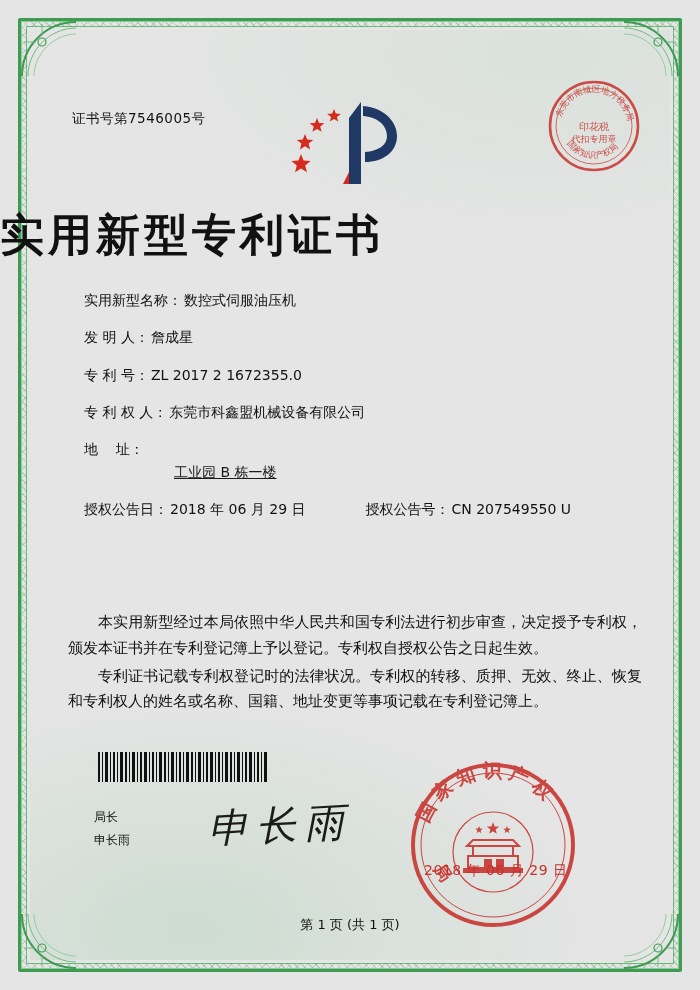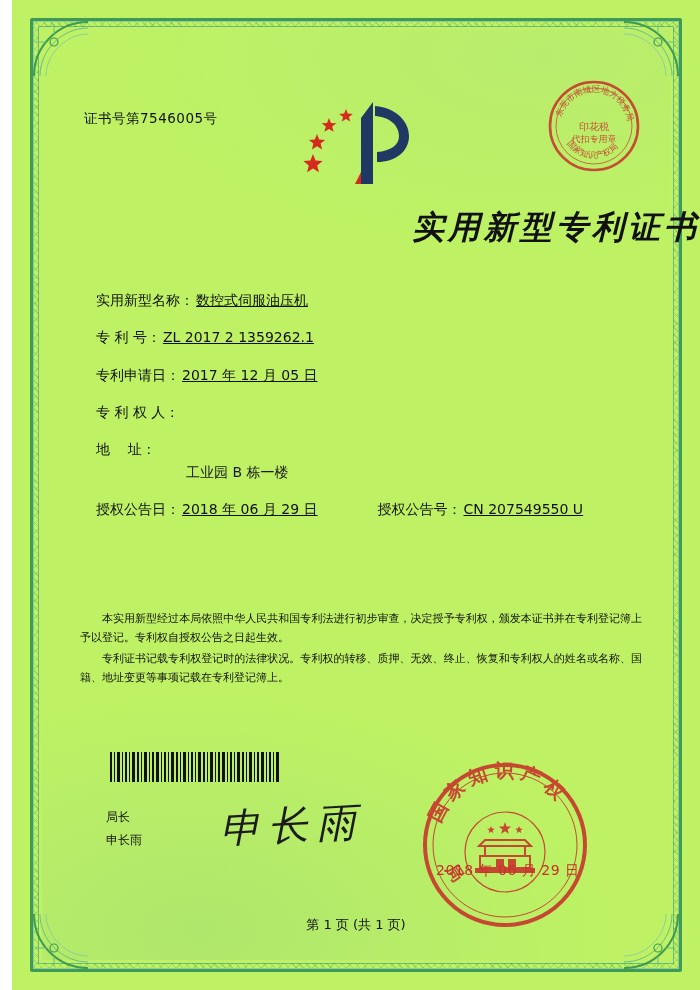--- a/index.html
+++ b/index.html
@@ -13,22 +13,21 @@
     font-family: "DejaVu Sans", "Liberation Sans", sans-serif;
     color: #1a1a1a;
     position: relative;
     overflow: hidden;
   }
 
   
   .page {
     position: absolute;
     inset: 0;
-    background: #bef264;
-    margin-left: 12px;
+    background: #e5e5e5;
   }
 
   
   .border-outer {
     position: absolute;
     left: 18px;
     top: 18px;
     right: 18px;
     bottom: 18px;
     border: 3px solid #3f9b52;
@@ -122,27 +121,26 @@
     top: 78px;
     width: 96px;
     height: 96px;
   }
 
   .title {
     position: absolute;
     left: 0;
     right: 0;
     top: 206px;
-    text-align: right;
+    text-align: left;
     font-family: "DejaVu Serif", "Liberation Serif", serif;
-    font-size: 32px;
+    font-size: 44px;
     font-weight: bold;
     letter-spacing: 4px;
     color: #111;
-    font-style: italic;
   }
 
   
   .fields {
     position: absolute;
     left: 84px;
     right: 60px;
     top: 292px;
     font-size: 14px;
     line-height: 1.2;
@@ -154,40 +152,40 @@
   }
   .flabel {
     white-space: pre;
     color: #111;
     font-size: 14px;
   }
   .fvalue {
     color: #111;
     font-size: 14px;
     margin-left: 2px;
-    text-decoration: underline;
   }
   .frow.two { justify-content: flex-start; }
   .col-right {
     margin-left: 60px;
     display: flex;
     align-items: baseline;
   }
   .addr-cont {
     margin: -14px 0 20px 90px;
     font-size: 14px;
+    text-decoration: underline;
   }
 
   
   .body-text {
     position: absolute;
     left: 68px;
     right: 58px;
     top: 610px;
-    font-size: 11px;
+    font-size: 15px;
     line-height: 1.72;
     text-align: justify;
     color: #111;
   }
   .body-text p {
     margin: 0 0 2px 0;
     text-indent: 2em;
   }
 
   
@@ -336,33 +334,34 @@
 
   <div class="title">实用新型专利证书</div>
 
   <div class="fields">
 
     <div class="frow">
       <span class="flabel">实用新型名称：</span>
       <span class="fvalue">数控式伺服油压机</span>
     </div>
 
+    <div class="frow">
+      <span class="flabel">发 明 人：</span>
+      <span class="fvalue">詹成星</span>
+    </div>
 
     <div class="frow">
       <span class="flabel">专 利 号：</span>
-      <span class="fvalue">ZL 2017 2 1359262.1</span>
-    </div>
-
-    <div class="frow">
-      <span class="flabel">专利申请日：</span>
-      <span class="fvalue">2017 年 12 月 05 日</span>
-    </div>
+      <span class="fvalue">ZL 2017 2 1672355.0</span>
+    </div>
+
 
     <div class="frow">
       <span class="flabel">专 利 权 人：</span>
+      <span class="fvalue">东莞市科鑫盟机械设备有限公司</span>
     </div>
 
     <div class="frow">
       <span class="flabel">地    址：</span>
     </div>
 
     <div class="addr-cont">工业园 B 栋一楼</div>
 
     <div class="frow two">
       <span class="flabel">授权公告日：</span>

